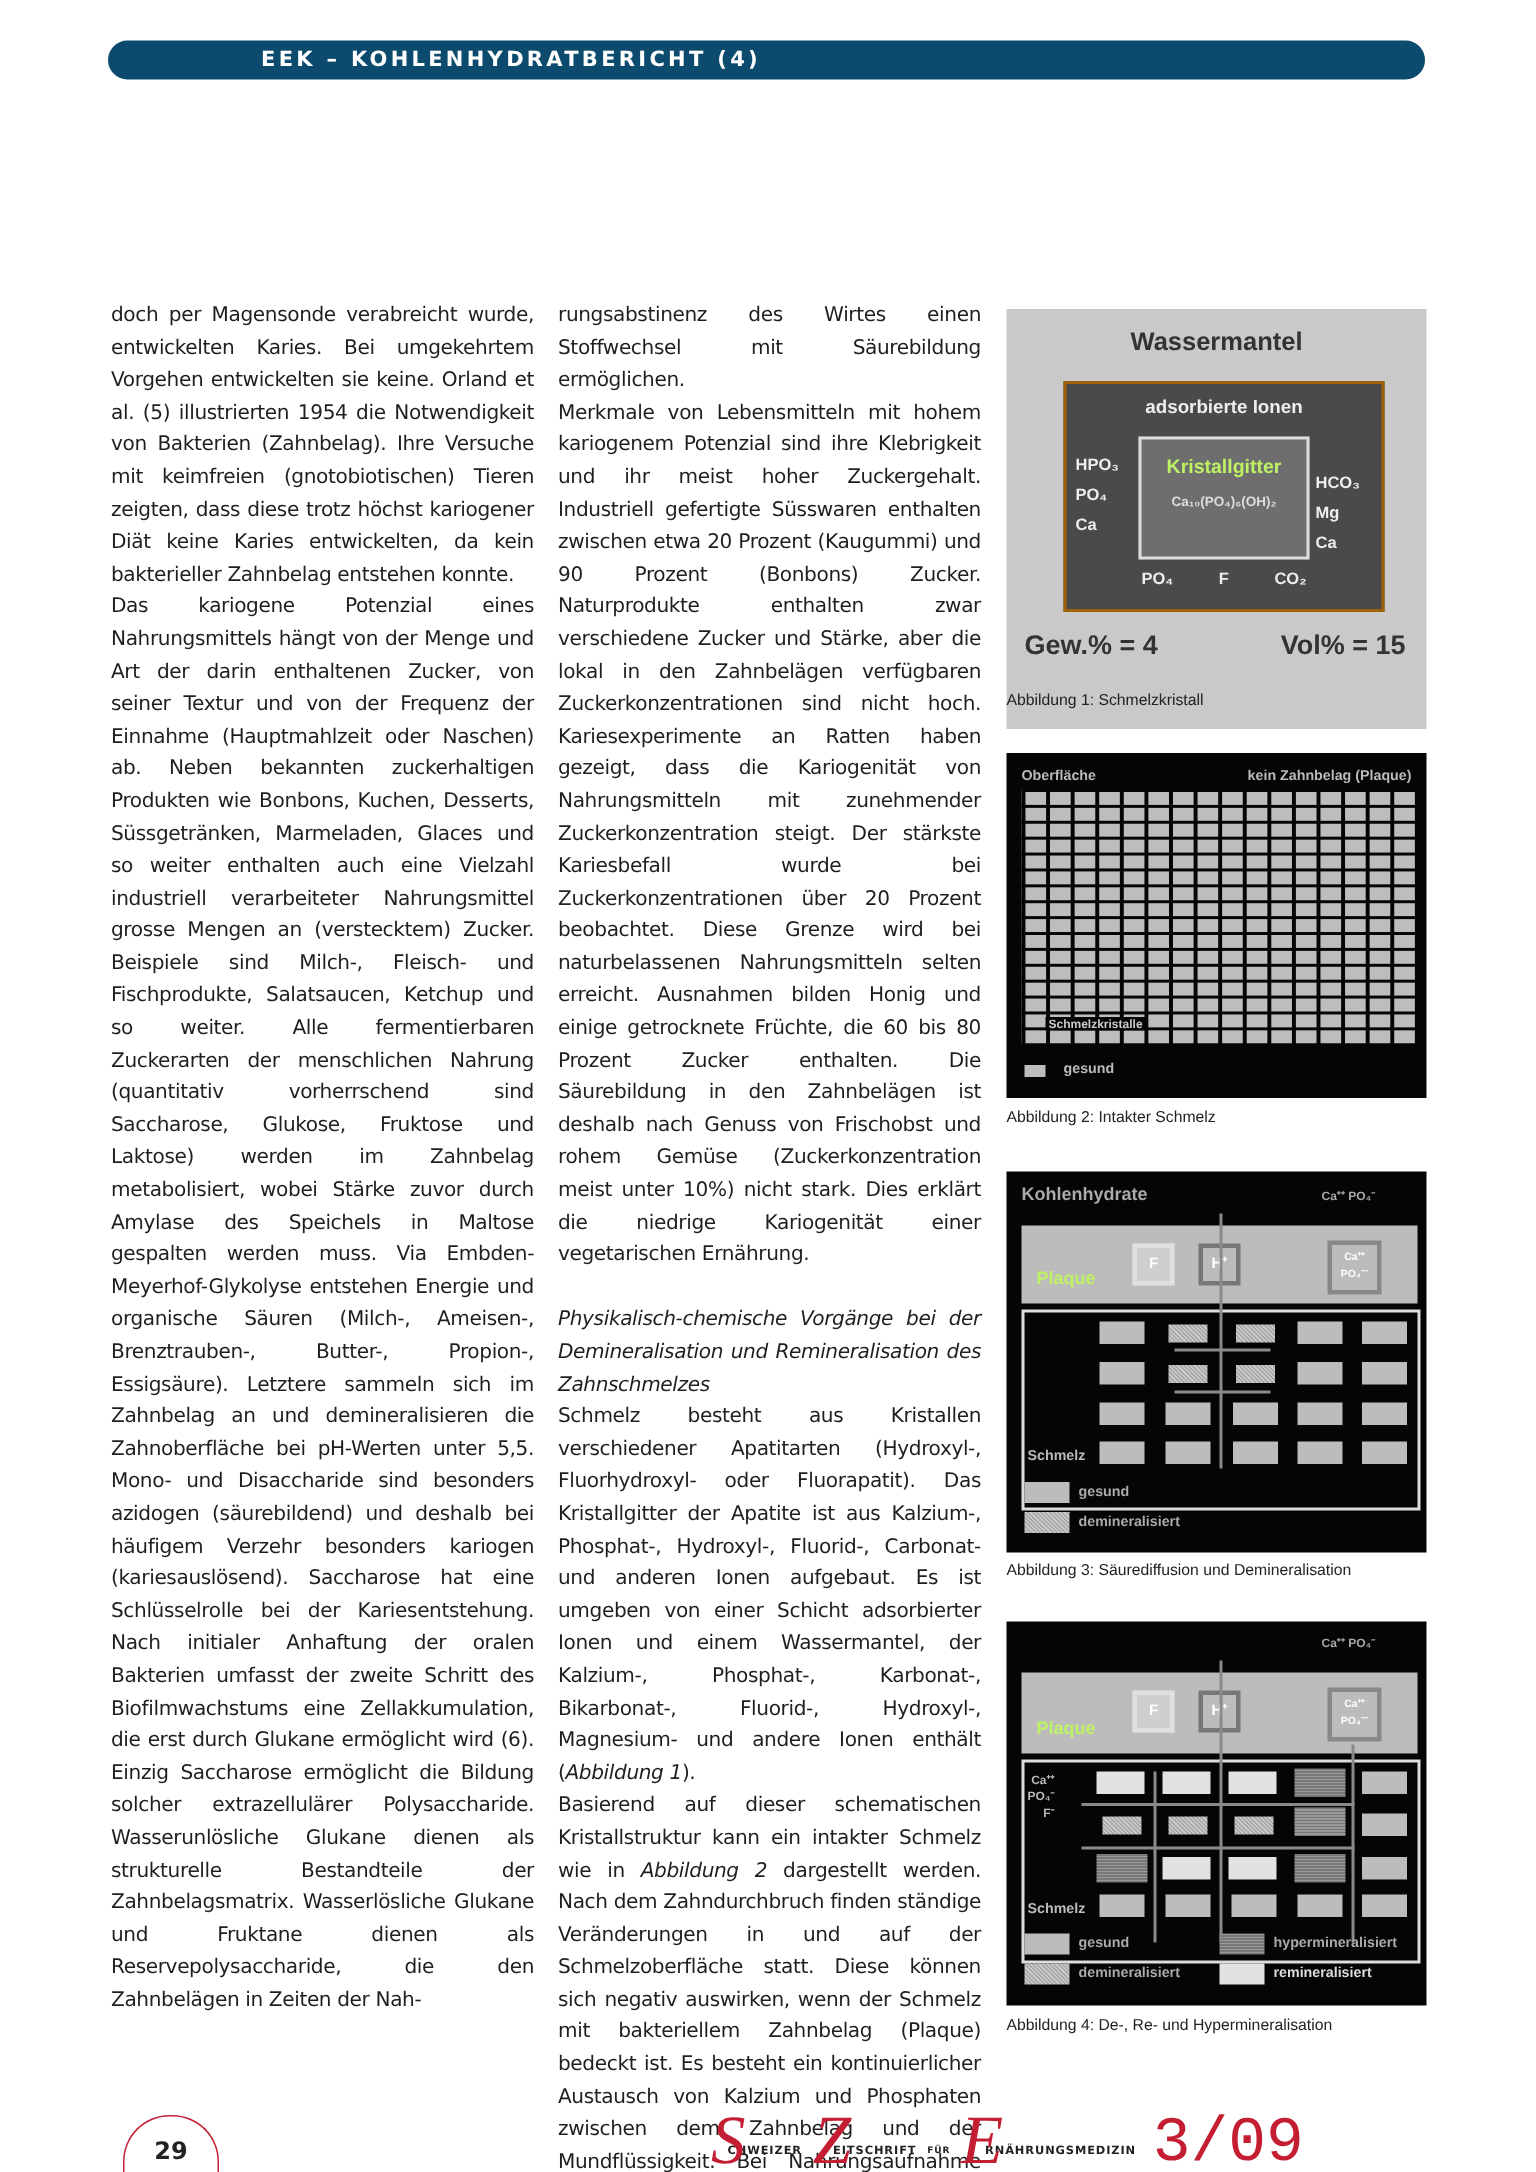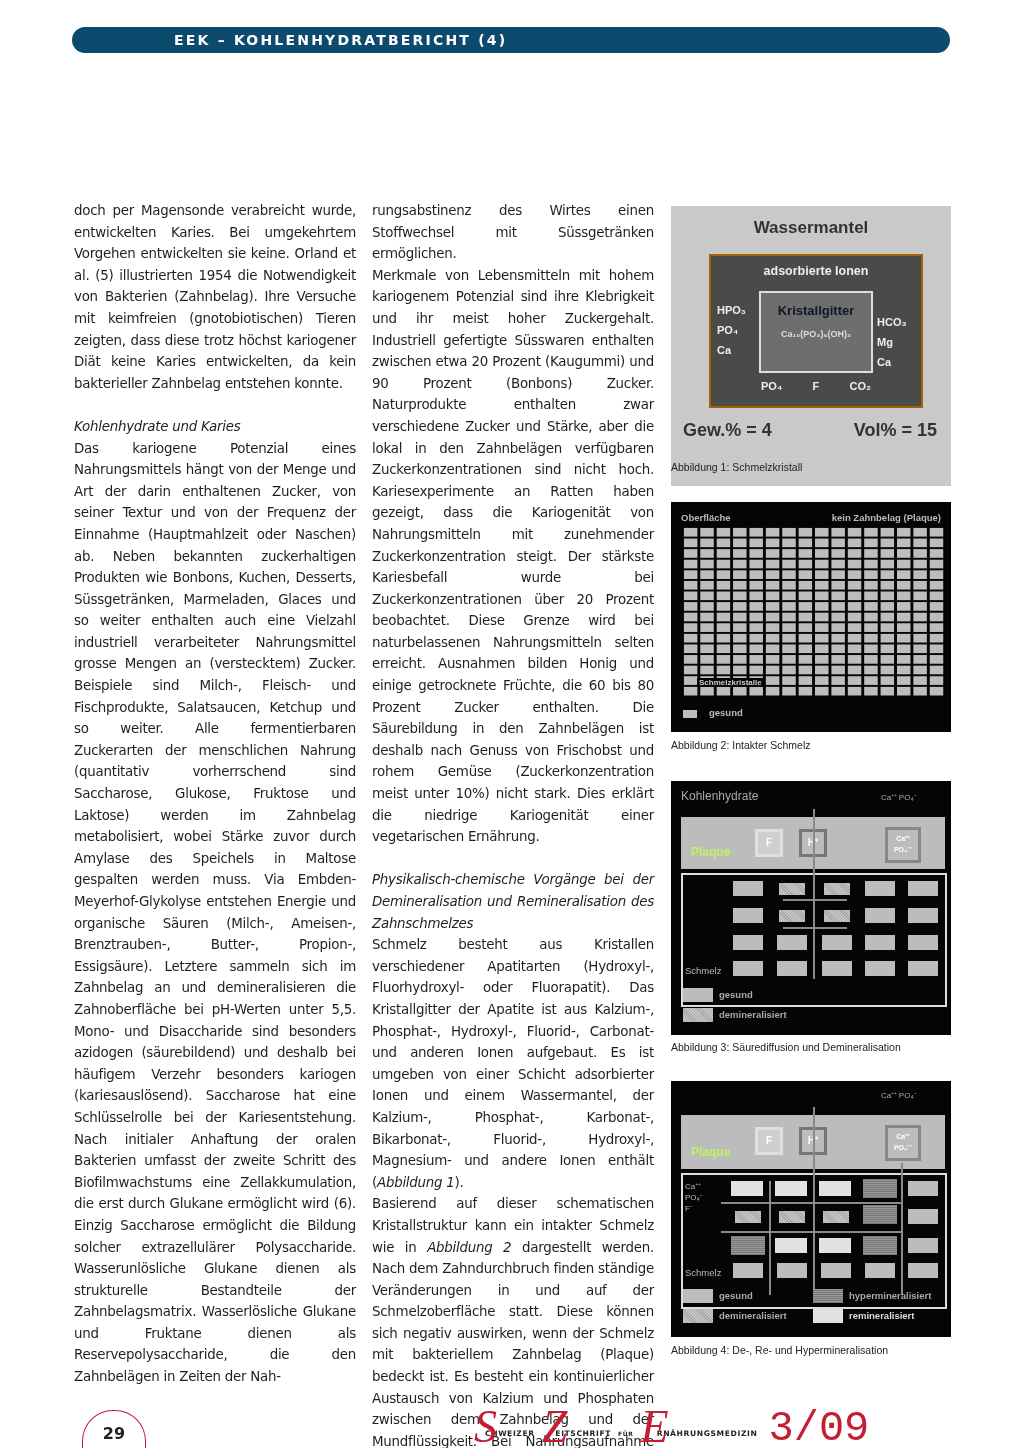--- a/index.html
+++ b/index.html
@@ -17,41 +17,41 @@
   .col1 { left:74px; }
   .col2 { left:372px; }
   .fig { position:absolute; left:671px; width:280px; }
   .caption { position:absolute; left:671px; font-size:10.5px; font-family:"Liberation Sans", sans-serif; color:#222; }
   
   .fig1 { top:206px; height:280px; background:#c9c9c9; }
   .f1-title { position:absolute; top:12px; width:100%; text-align:center; font-weight:bold; font-size:17px; color:#333; font-family:"Liberation Sans", sans-serif; }
   .f1-box { position:absolute; left:38px; top:48px; width:210px; height:150px; background:#4a4a4a; border:2px solid #a16207; }
   .f1-ads { position:absolute; top:8px; width:100%; text-align:center; color:#eee; font-weight:bold; font-size:12.5px; font-family:"Liberation Sans", sans-serif; }
   .f1-inner { position:absolute; left:48px; top:35px; width:110px; height:78px; background:#6e6e6e; border:2px solid #ddd; }
-  .f1-kg { position:absolute; top:10px; width:100%; text-align:center; color:#0f172a; font-weight:bold; font-size:13px; font-family:"Liberation Sans", sans-serif; }
+  .f1-kg { position:absolute; top:10px; width:100%; text-align:center; color:#bef264; font-weight:bold; font-size:13px; font-family:"Liberation Sans", sans-serif; }
   .f1-formula { position:absolute; top:36px; width:100%; text-align:center; color:#ddd; font-size:9px; font-weight:bold; font-family:"Liberation Sans", sans-serif; }
   .f1-ion { position:absolute; color:#eee; font-weight:bold; font-size:11px; font-family:"Liberation Sans", sans-serif; }
   .f1-left { left:6px; top:44px; width:38px; line-height:20px; }
   .f1-right { left:166px; top:44px; line-height:20px;margin-top:12px; }
   .f1-bottom { left:50px; top:124px; width:110px; display:flex; justify-content:space-between; }
   .f1-gew { position:absolute; left:12px; top:214px; font-weight:bold; font-size:18px; color:#333; font-family:"Liberation Sans", sans-serif; }
   .f1-vol { position:absolute; right:14px; top:214px; font-weight:bold; font-size:18px; color:#333; font-family:"Liberation Sans", sans-serif; }
   
   .fig2 { top:502px; height:230px; background:#050505; }
   .f2-top { position:absolute; top:10px; left:10px; right:10px; display:flex; justify-content:space-between; color:#bbb; font-weight:bold; font-size:9.5px; font-family:"Liberation Sans", sans-serif; }
   .f2-grid { position:absolute; left:10px; top:24px; width:263px; height:170px;
              background-image: linear-gradient(#050505 0 2px, transparent 2px), linear-gradient(90deg, #050505 0 2.5px, #bdbdbd 2.5px);
              background-size: 100% 10.6px, 16.4px 100%; }
   .f2-label { position:absolute; left:26px; top:176px; background:#050505; color:#ccc; font-size:8px; font-weight:bold; padding:0 2px; font-family:"Liberation Sans", sans-serif; }
   .f2-legend-sw { position:absolute; left:12px; top:208px; width:14px; height:8px; background:#bdbdbd; }
   .f2-legend-tx { position:absolute; left:38px; top:205px; color:#bbb; font-size:9.5px; font-weight:bold; font-family:"Liberation Sans", sans-serif; }
   
   .fig3 { top:781px; height:254px; background:#050505; }
   .fig4 { top:1081px; height:256px; background:#050505; }
-  .dg-label { position:absolute; color:#aaa; font-weight:normal; font-family:"Liberation Sans", sans-serif; }
+  .dg-label { position:absolute; color:#aaa; font-weight:bold; font-family:"Liberation Sans", sans-serif;text-align:right; }
   .plaque { position:absolute; left:10px; width:264px; background:#bcbcbc; }
   .plaque-tx { position:absolute; left:20px; color:#bef264; font-weight:bold; font-size:12px; font-family:"Liberation Sans", sans-serif; }
   .fbox { position:absolute; width:22px; height:22px; background:#cfcfcf; border:3px solid #e0e0e0; color:#fff; font-size:10px; text-align:center; line-height:22px; font-weight:bold; font-family:"Liberation Sans", sans-serif; }
   .hbox { position:absolute; width:22px; height:22px; border:3px solid #777; background:#bcbcbc; color:#fff; font-size:10px; text-align:center; line-height:22px; font-weight:bold; font-family:"Liberation Sans", sans-serif; }
   .cabox { position:absolute; width:30px; height:30px; border:3px solid #888; background:#bcbcbc; color:#fff; font-size:7px; text-align:center; line-height:11px; padding-top:3px; font-weight:bold; font-family:"Liberation Sans", sans-serif; box-sizing:border-box; }
   .enamel { position:absolute; left:10px; width:262px; border:2px solid #ddd; }
   .crys { position:absolute; width:30px; height:15px; background:#bcbcbc; }
   .crys.demin { background:repeating-linear-gradient(45deg,#c8c8c8 0 1px,#a8a8a8 1px 2px); width:26px; height:12px; }
   .crys.hyper { background:repeating-linear-gradient(0deg,#777 0 1px,#999 1px 2px); }
   .crys.remin { background:#e2e2e2; }
@@ -70,26 +70,25 @@
 </style>
 </head>
 <body>
 
 <div class="header-band">
   <span class="header-title">EEK – KOHLENHYDRATBERICHT (4)</span>
 </div>
 
 <div class="col col1">
   <p>doch per Magensonde verabreicht wurde, entwickelten Karies. Bei umgekehrtem Vorgehen entwickelten sie keine. Orland et al. (5) illustrierten 1954 die Notwendigkeit von Bakterien (Zahnbelag). Ihre Versuche mit keimfreien (gnotobiotischen) Tieren zeigten, dass diese trotz höchst kariogener Diät keine Karies entwickelten, da kein bakterieller Zahnbelag entstehen konnte.</p>
-  <p class="sub">Kohlenhydrate und Karies</p>
   <p>Das kariogene Potenzial eines Nahrungsmittels hängt von der Menge und Art der darin enthaltenen Zucker, von seiner Textur und von der Frequenz der Einnahme (Hauptmahlzeit oder Naschen) ab. Neben bekannten zuckerhaltigen Produkten wie Bonbons, Kuchen, Desserts, Süssgetränken, Marmeladen, Glaces und so weiter enthalten auch eine Vielzahl industriell verarbeiteter Nahrungsmittel grosse Mengen an (verstecktem) Zucker. Beispiele sind Milch-, Fleisch- und Fischprodukte, Salatsaucen, Ketchup und so weiter. Alle fermentierbaren Zuckerarten der menschlichen Nahrung (quantitativ vorherrschend sind Saccharose, Glukose, Fruktose und Laktose) werden im Zahnbelag metabolisiert, wobei Stärke zuvor durch Amylase des Speichels in Maltose gespalten werden muss. Via Embden-Meyerhof-Glykolyse entstehen Energie und organische Säuren (Milch-, Ameisen-, Brenztrauben-, Butter-, Propion-, Essigsäure). Letztere sammeln sich im Zahnbelag an und demineralisieren die Zahnoberfläche bei pH-Werten unter 5,5. Mono- und Disaccharide sind besonders azidogen (säurebildend) und deshalb bei häufigem Verzehr besonders kariogen (kariesauslösend). Saccharose hat eine Schlüsselrolle bei der Kariesentstehung. Nach initialer Anhaftung der oralen Bakterien umfasst der zweite Schritt des Biofilmwachstums eine Zellakkumulation, die erst durch Glukane ermöglicht wird (6). Einzig Saccharose ermöglicht die Bildung solcher extrazellulärer Polysaccharide. Wasserunlösliche Glukane dienen als strukturelle Bestandteile der Zahnbelagsmatrix. Wasserlösliche Glukane und Fruktane dienen als Reservepolysaccharide, die den Zahnbelägen in Zeiten der Nah-</p>
 </div>
 
 <div class="col col2">
-  <p>rungsabstinenz des Wirtes einen Stoffwechsel mit Süssgetränken ermöglichen.</p>
+  <p>rungsabstinenz des Wirtes einen Stoffwechsel mit Säurebildung ermöglichen.</p>
   <p>Merkmale von Lebensmitteln mit hohem kariogenem Potenzial sind ihre Klebrigkeit und ihr meist hoher Zuckergehalt. Industriell gefertigte Süsswaren enthalten zwischen etwa 20 Prozent (Kaugummi) und 90 Prozent (Bonbons) Zucker. Naturprodukte enthalten zwar verschiedene Zucker und Stärke, aber die lokal in den Zahnbelägen verfügbaren Zuckerkonzentrationen sind nicht hoch. Kariesexperimente an Ratten haben gezeigt, dass die Kariogenität von Nahrungsmitteln mit zunehmender Zuckerkonzentration steigt. Der stärkste Kariesbefall wurde bei Zuckerkonzentrationen über 20 Prozent beobachtet. Diese Grenze wird bei naturbelassenen Nahrungsmitteln selten erreicht. Ausnahmen bilden Honig und einige getrocknete Früchte, die 60 bis 80 Prozent Zucker enthalten. Die Säurebildung in den Zahnbelägen ist deshalb nach Genuss von Frischobst und rohem Gemüse (Zuckerkonzentration meist unter 10%) nicht stark. Dies erklärt die niedrige Kariogenität einer vegetarischen Ernährung.</p>
   <p class="sub">Physikalisch-chemische Vorgänge bei der Demineralisation und Remineralisation des Zahnschmelzes</p>
   <p><span>Schmelz besteht aus Kristallen verschiedener Apatitarten (Hydroxyl-, Fluorhydroxyl- oder Fluorapatit). Das Kristallgitter der Apatite ist aus Kalzium-, Phosphat-, Hydroxyl-, Fluorid-, Carbonat- und anderen Ionen aufgebaut. Es ist umgeben von einer Schicht adsorbierter Ionen und einem Wassermantel, der Kalzium-, Phosphat-, Karbonat-, Bikarbonat-, Fluorid-, Hydroxyl-, Magnesium- und andere Ionen enthält (</span><span class="it">Abbildung 1</span><span>).</span></p>
   <p><span>Basierend auf dieser schematischen Kristallstruktur kann ein intakter Schmelz wie in </span><span class="it">Abbildung 2</span><span> dargestellt werden. Nach dem Zahndurchbruch finden ständige Veränderungen in und auf der Schmelzoberfläche statt. Diese können sich negativ auswirken, wenn der Schmelz mit bakteriellem Zahnbelag (Plaque) bedeckt ist. Es besteht ein kontinuierlicher Austausch von Kalzium und Phosphaten zwischen dem Zahnbelag und der Mundflüssigkeit. Bei Nahrungsaufnahme diffundieren ver-</span></p>
 </div>
 
 <div class="fig fig1">
   <div class="f1-title">Wassermantel</div>
   <div class="f1-box">
     <div class="f1-ads">adsorbierte Ionen</div>

